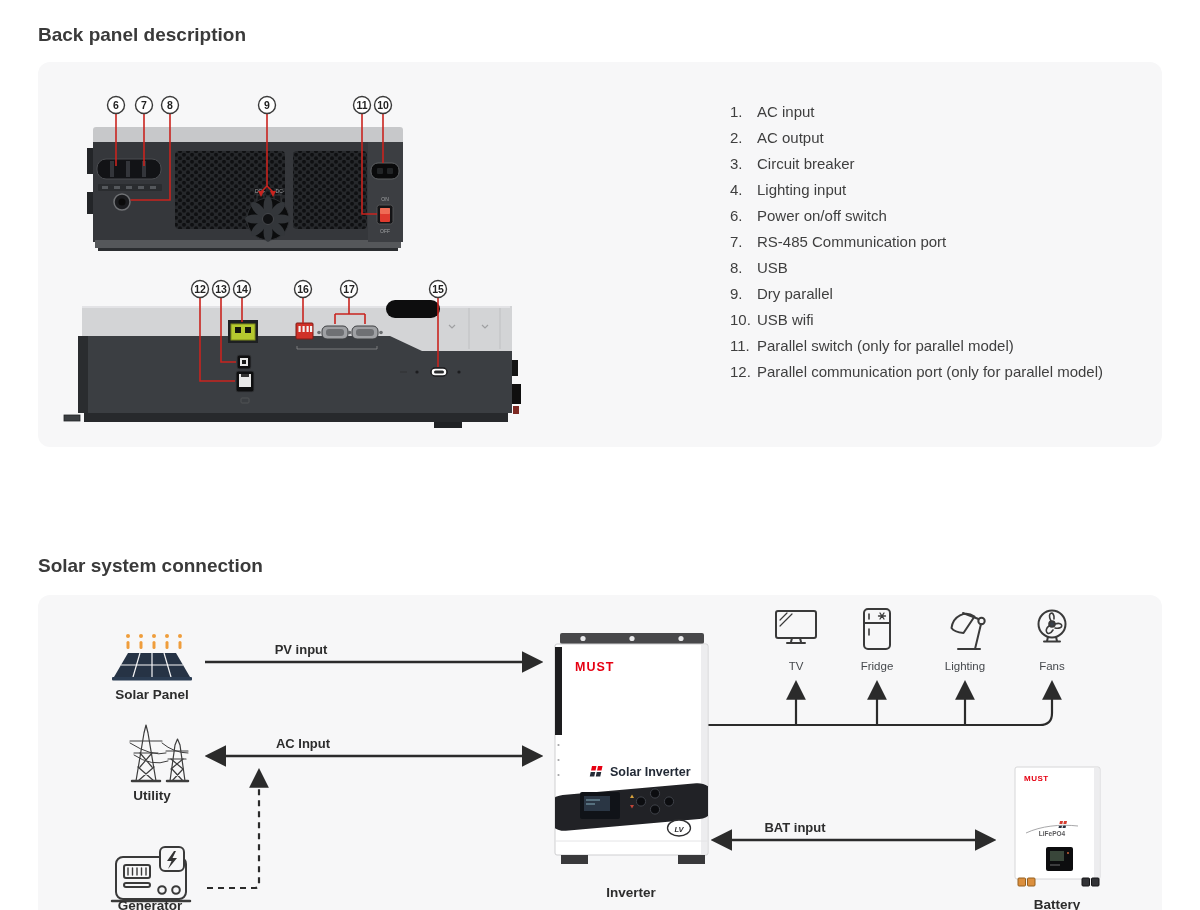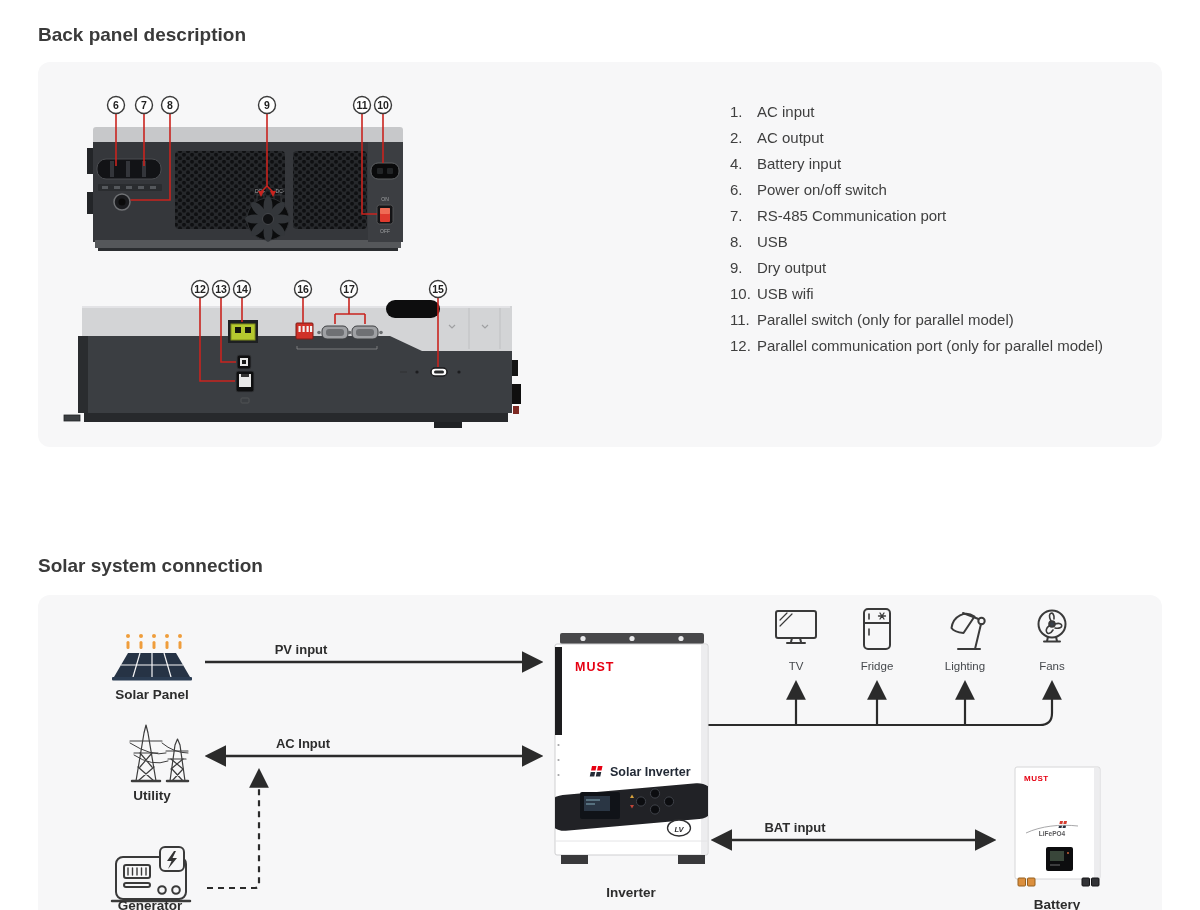--- a/index.html
+++ b/index.html
@@ -241,25 +241,26 @@
         </g>
       <g class="callout">
           <circle cx="400" cy="227" r="8.5"></circle>
           <text x="400" y="230.8">15</text>
         </g>
     </svg>
 
     <div class="desc-list">
       <div class="li"><span class="num">1.</span><span>AC input</span></div>
       <div class="li"><span class="num">2.</span><span>AC output</span></div>
-      <div class="li"><span class="num">4.</span><span>Battery input</span></div>
+      <div class="li"><span class="num">3.</span><span>Circuit breaker</span></div>
+      <div class="li"><span class="num">4.</span><span>Lighting input</span></div>
       <div class="li"><span class="num">6.</span><span>Power on/off switch</span></div>
       <div class="li"><span class="num">7.</span><span>RS-485 Communication port</span></div>
       <div class="li"><span class="num">8.</span><span>USB</span></div>
-      <div class="li"><span class="num">9.</span><span>Dry output</span></div>
+      <div class="li"><span class="num">9.</span><span>Dry parallel</span></div>
       <div class="li"><span class="num">10.</span><span>USB wifi</span></div>
       <div class="li"><span class="num">11.</span><span>Parallel switch (only for parallel model)</span></div>
       <div class="li"><span class="num">12.</span><span>Parallel communication port (only for parallel model)</span></div>
     </div>
   </div>
 
   <h2 class="section-title" id="title-solar">Solar system connection</h2>
 
   <div class="card" id="card-solar">
     <svg width="1124" height="333" viewBox="0 0 1124 333">

